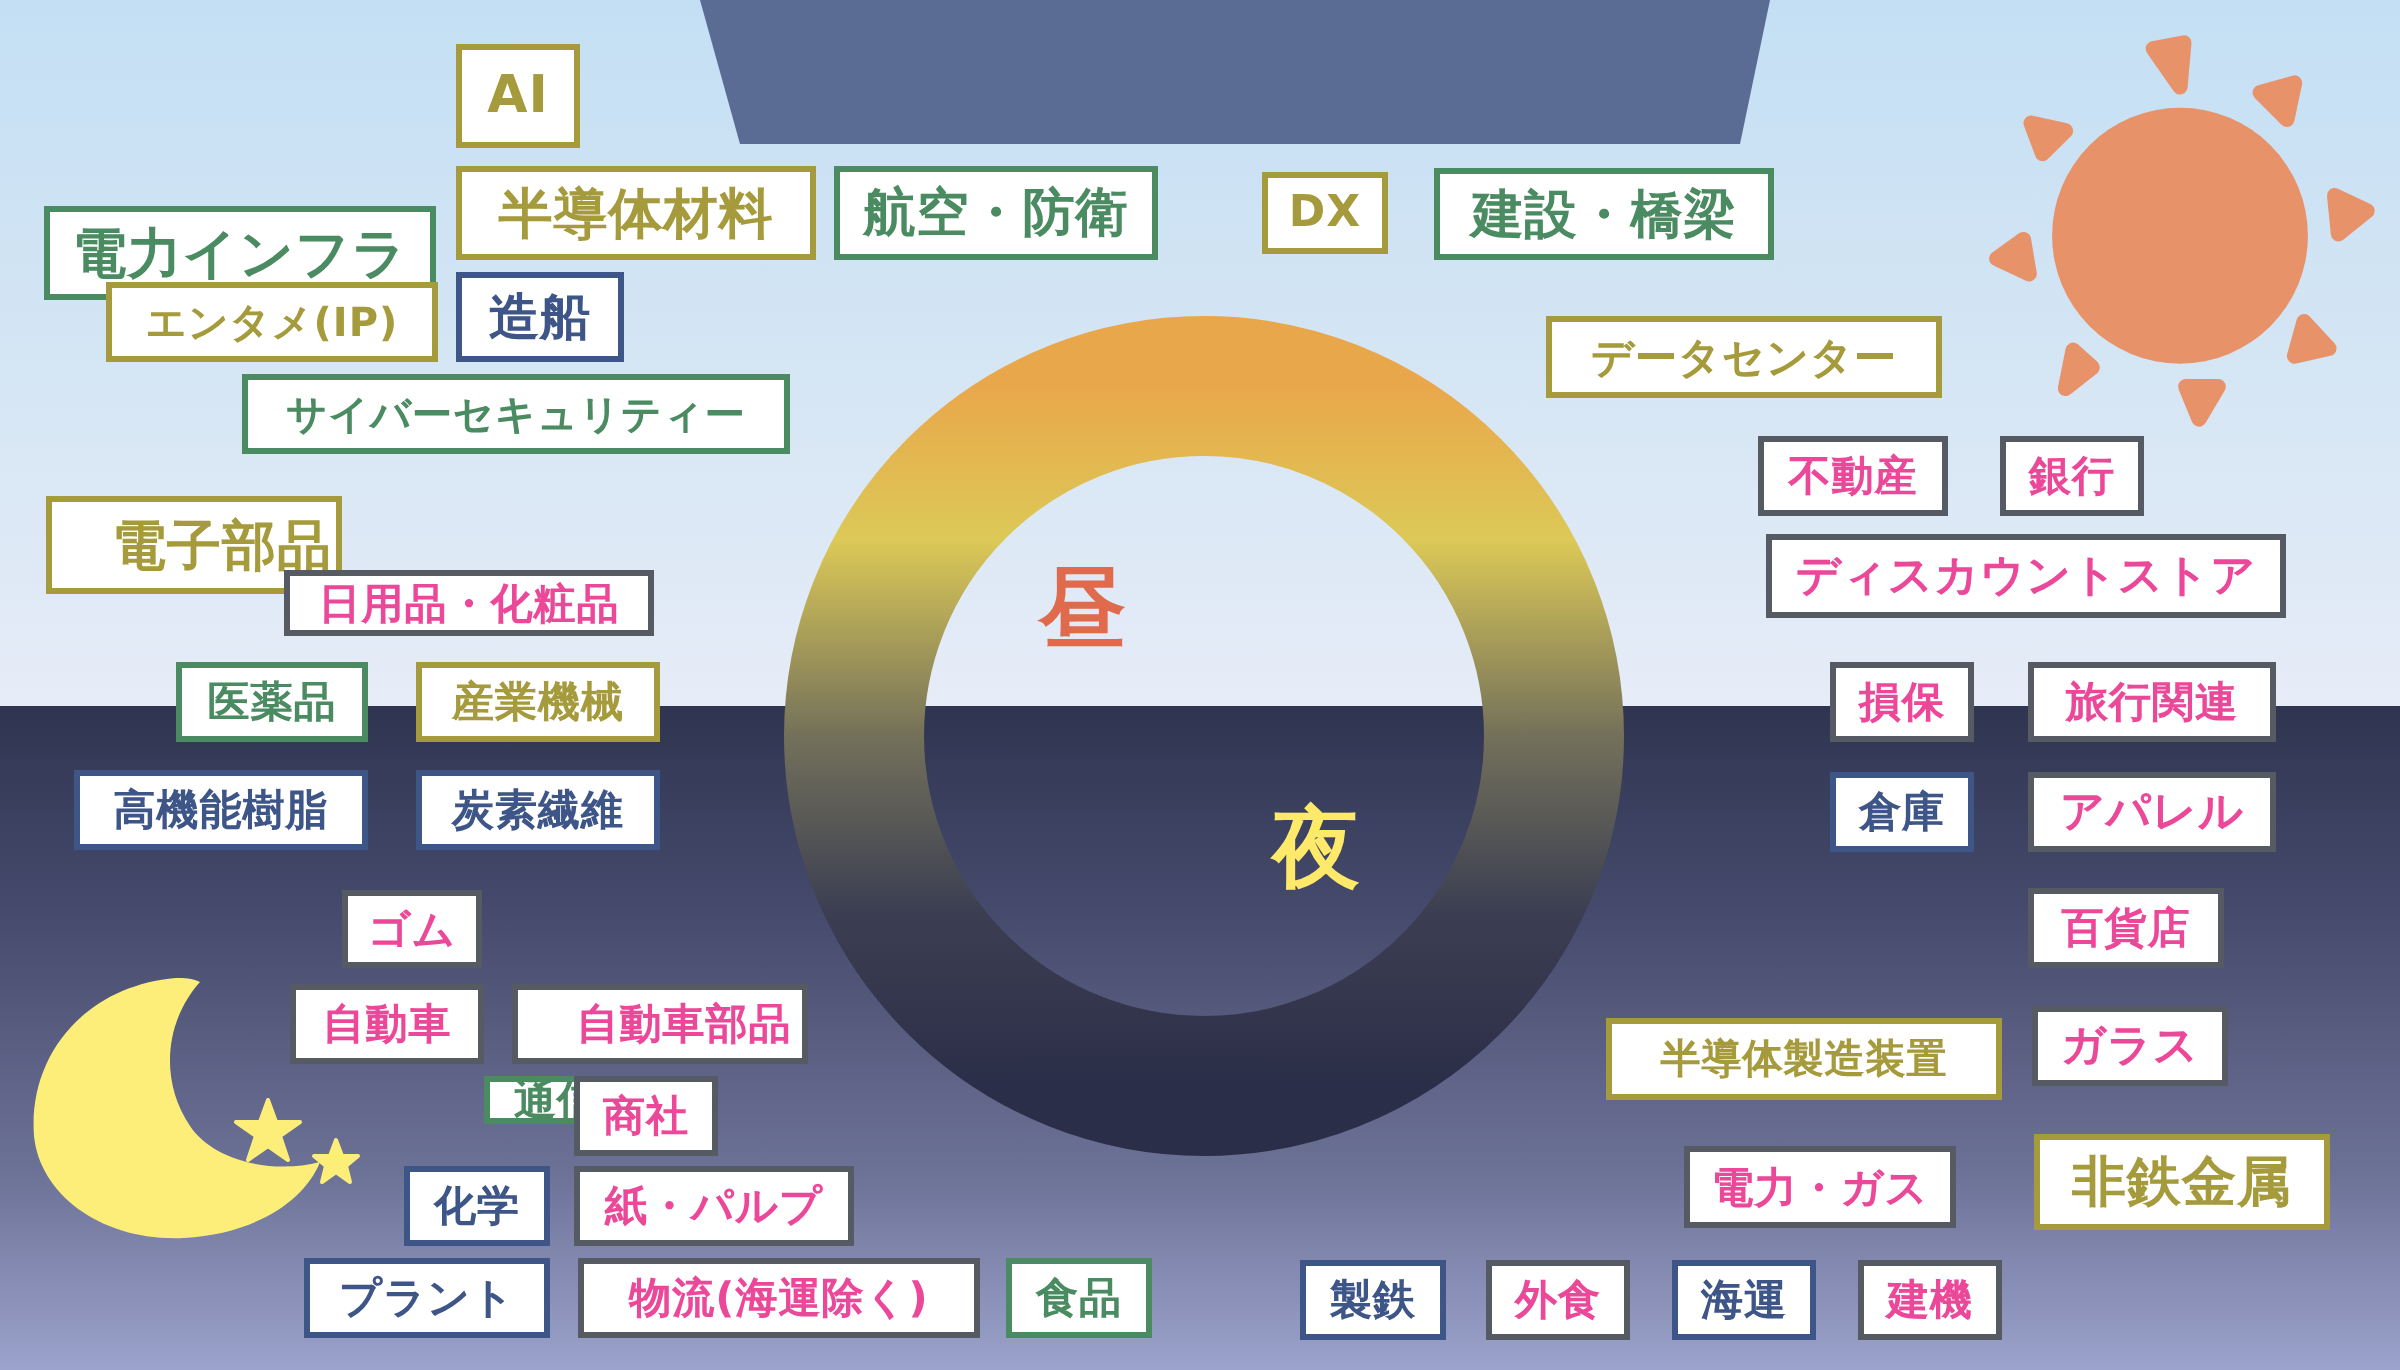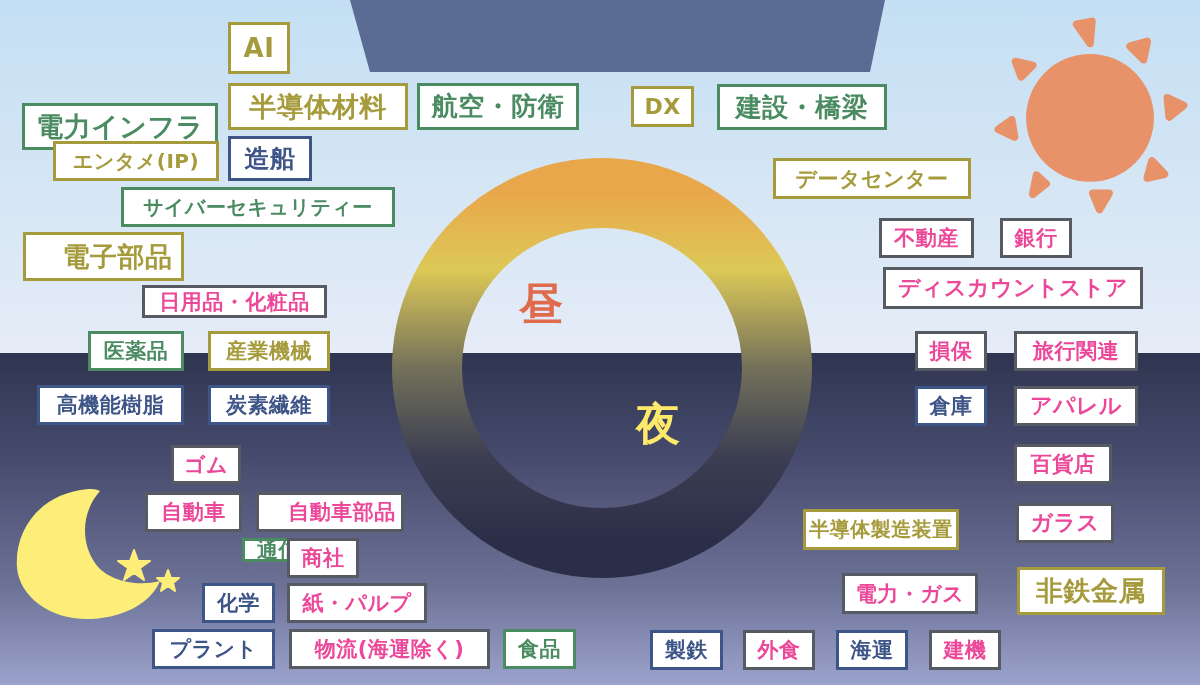--- a/index.html
+++ b/index.html
@@ -100,21 +100,21 @@
     </div>
     <div class="tag c-blue" style="left: 228px; top: 136px; width: 84px; height: 45px; font-size: 25px;">
       <span>造船</span>
     </div>
     <div class="tag c-green" style="left: 121px; top: 187px; width: 274px; height: 40px; font-size: 20px;">
       <span>サイバーセキュリティー</span>
     </div>
     <div class="tag c-olive" style="left: 773px; top: 158px; width: 198px; height: 41px; font-size: 21px;">
       <span>データセンター</span>
     </div>
-    <div class="tag c-olive" style="left: 23px; top: 232px; width: 161px; height: 49px; font-size: 27px; padding-left: 28px;">
+    <div class="tag c-olive" style="left: 23px; top: 248px; width: 148px; height: 49px; font-size: 27px; padding-left: 28px;">
       <span>電子部品</span>
     </div>
     <div class="tag c-gray" style="left: 879px; top: 218px; width: 95px; height: 40px; font-size: 21px;">
       <span>不動産</span>
     </div>
     <div class="tag c-gray" style="left: 1000px; top: 218px; width: 72px; height: 40px; font-size: 21px;">
       <span>銀行</span>
     </div>
     <div class="tag c-gray" style="left: 142px; top: 285px; width: 185px; height: 33px; font-size: 21px;">
       <span>日用品・化粧品</span>
@@ -151,21 +151,21 @@
     </div>
     <div class="tag c-gray" style="left: 1014px; top: 444px; width: 98px; height: 40px; font-size: 21px;">
       <span>百貨店</span>
     </div>
     <div class="tag c-gray" style="left: 145px; top: 492px; width: 97px; height: 40px; font-size: 21px;">
       <span>自動車</span>
     </div>
     <div class="tag c-gray" style="left: 256px; top: 492px; width: 148px; height: 40px; font-size: 21px; padding-left: 24px;">
       <span>自動車部品</span>
     </div>
-    <div class="tag c-olive" style="left: 803px; top: 509px; width: 156px; height: 41px; font-size: 20px;">
+    <div class="tag c-olive" style="left: 803px; top: 509px; width: 198px; height: 41px; font-size: 20px;">
       <span>半導体製造装置</span>
     </div>
     <div class="tag c-gray" style="left: 1016px; top: 503px; width: 98px; height: 40px; font-size: 22px;">
       <span>ガラス</span>
     </div>
     <div class="tag c-green" style="left: 202px; top: 538px; width: 73px; height: 24px; font-size: 21px; margin-left: 40px;">
       <span>通信</span>
     </div>
     <div class="tag c-gray" style="left: 287px; top: 538px; width: 72px; height: 40px; font-size: 21px;">
       <span>商社</span>

